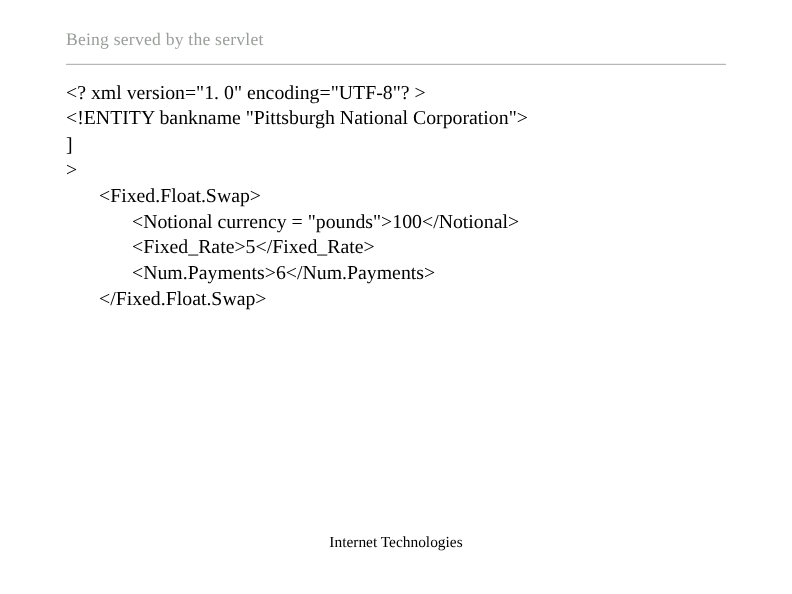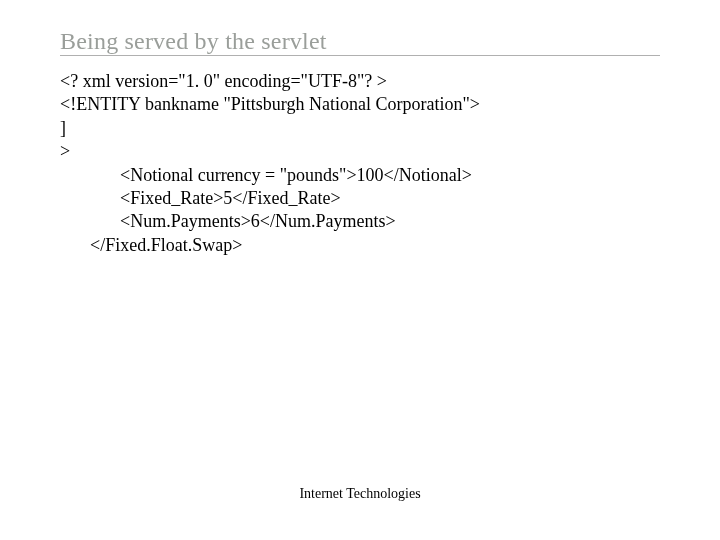--- a/index.html
+++ b/index.html
@@ -9,24 +9,24 @@
     height: 540px;
     font-family: "Times New Roman", Times, serif;
     background: #ffffff;
     color: #000000;
     position: relative;
   }
   .slide {
     padding: 28px 60px 0 60px;
   }
   .title {
-    font-size: 24px;
+    font-size: 16px;
     font-weight: normal;
     color: #9a9e9a;
-    margin-bottom: 0;
+    margin-bottom: 12px;
     letter-spacing: 0.2px;
   }
   .title-underline {
     border-bottom: 1px solid #b0b0b0;
     width: 100%;
     margin-bottom: 14px;
   }
   .code-block {
     font-size: 18px;
     line-height: 1.3;
@@ -51,20 +51,21 @@
 
 <div class="slide">
   <div class="title">Being served by the servlet</div>
   <div class="title-underline"></div>
 
   <div class="code-block">
     <div class="code-line">&lt;? xml version="1. 0" encoding="UTF-8"? &gt;</div>
     <div class="code-line">&lt;!ENTITY bankname "Pittsburgh National Corporation"&gt;</div>
     <div class="code-line">]</div>
     <div class="code-line">&gt;</div>
+    <div class="code-line indent1">&lt;Fixed.Float.Swap&gt;</div>
     <div class="code-line indent2">&lt;Notional currency = "pounds"&gt;100&lt;/Notional&gt;</div>
     <div class="code-line indent2">&lt;Fixed_Rate&gt;5&lt;/Fixed_Rate&gt;</div>
     <div class="code-line indent2">&lt;Num.Payments&gt;6&lt;/Num.Payments&gt;</div>
     <div class="code-line indent1">&lt;/Fixed.Float.Swap&gt;</div>
   </div>
 </div>
 
 <div class="footer">Internet Technologies</div>
 
 </body></html>

